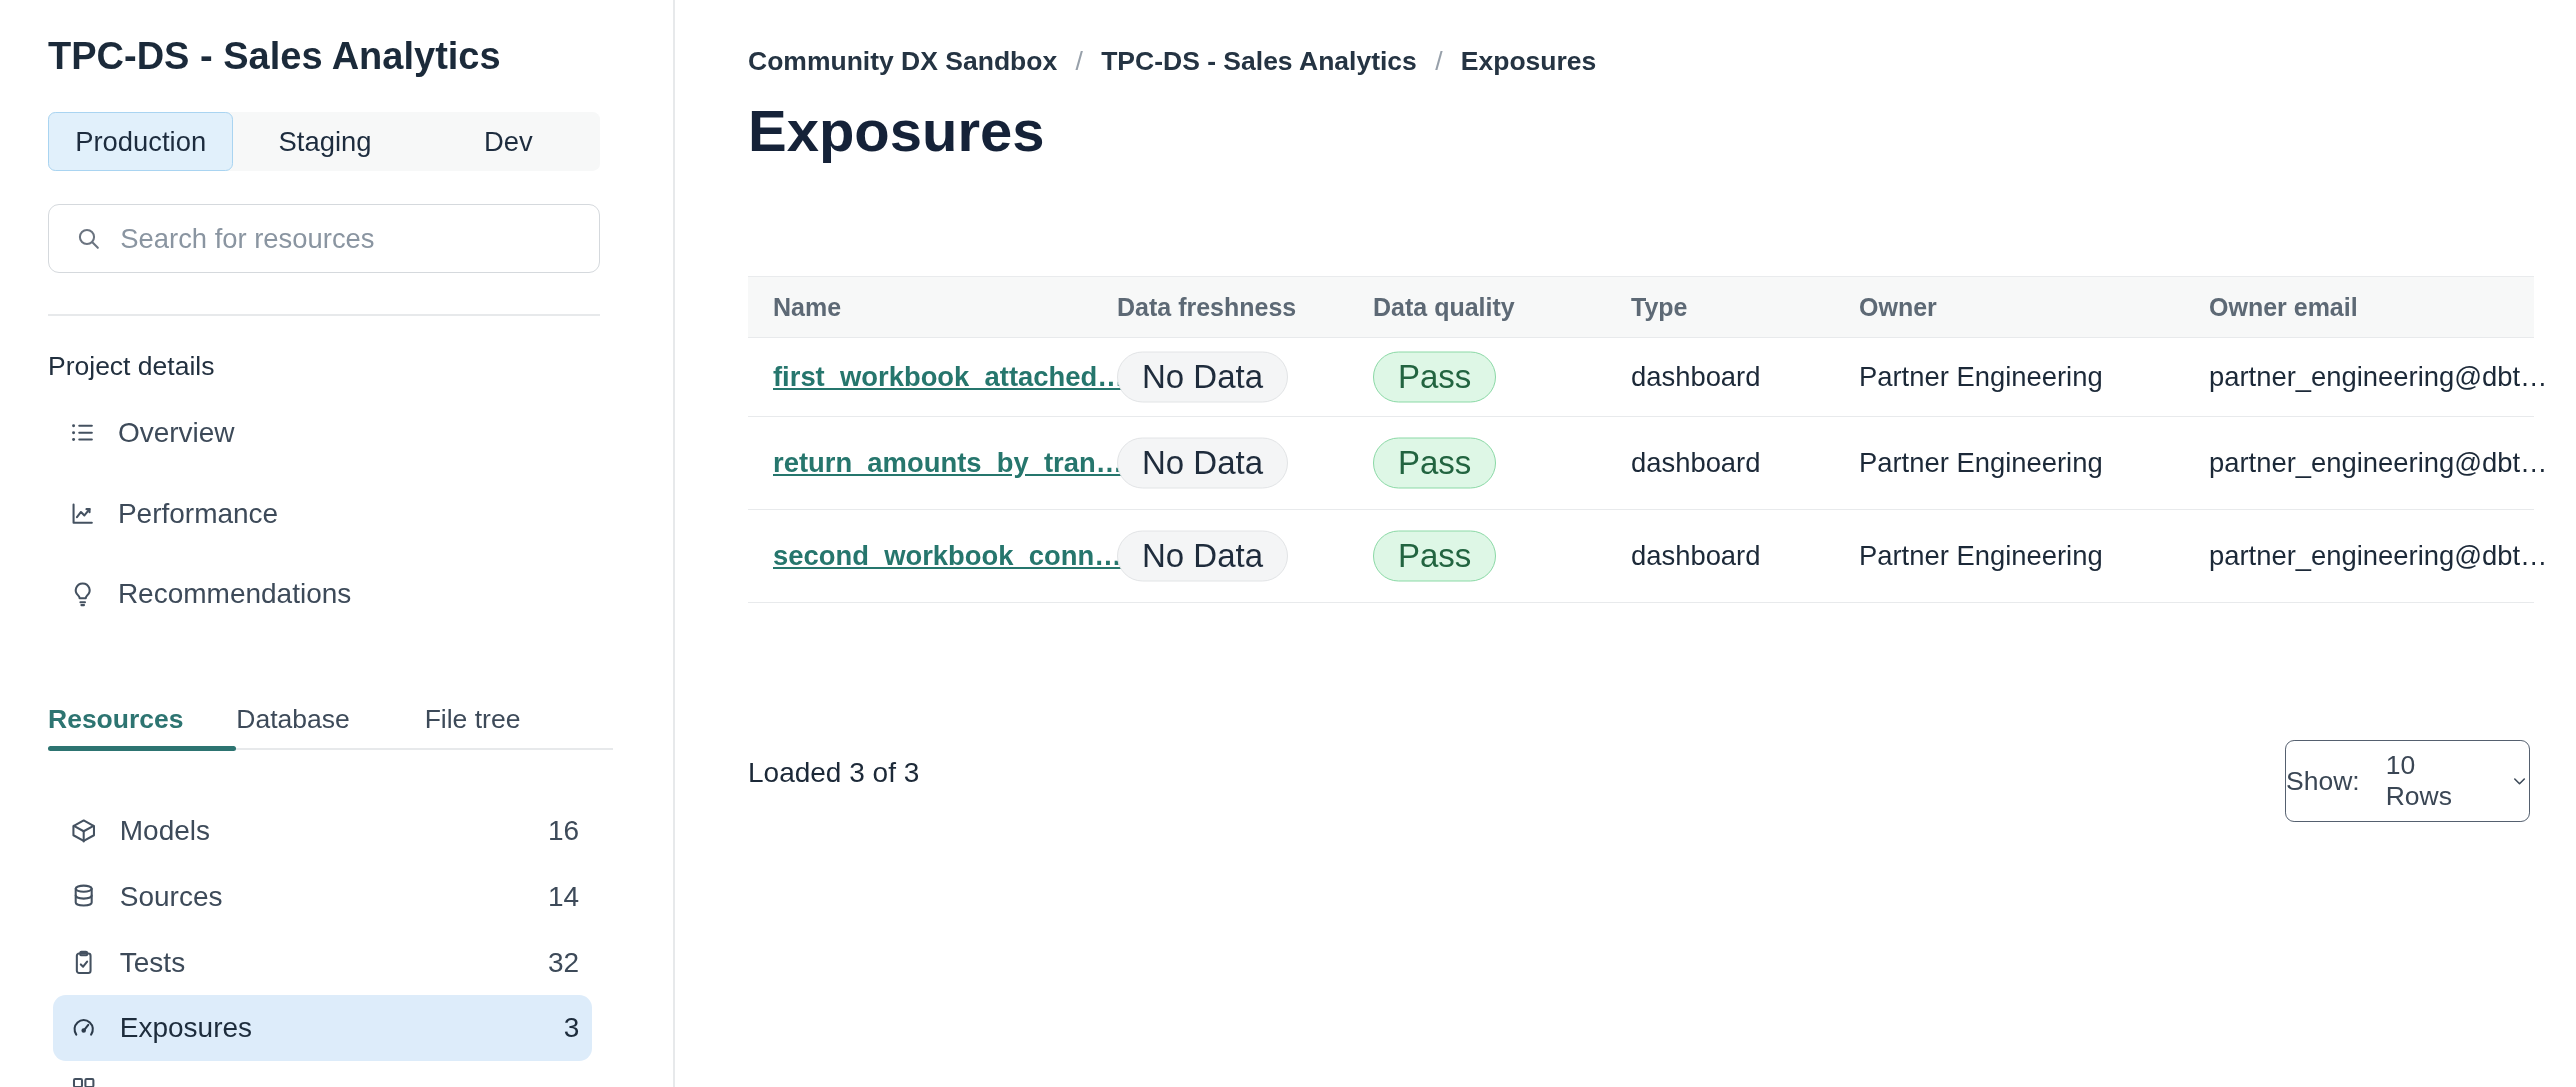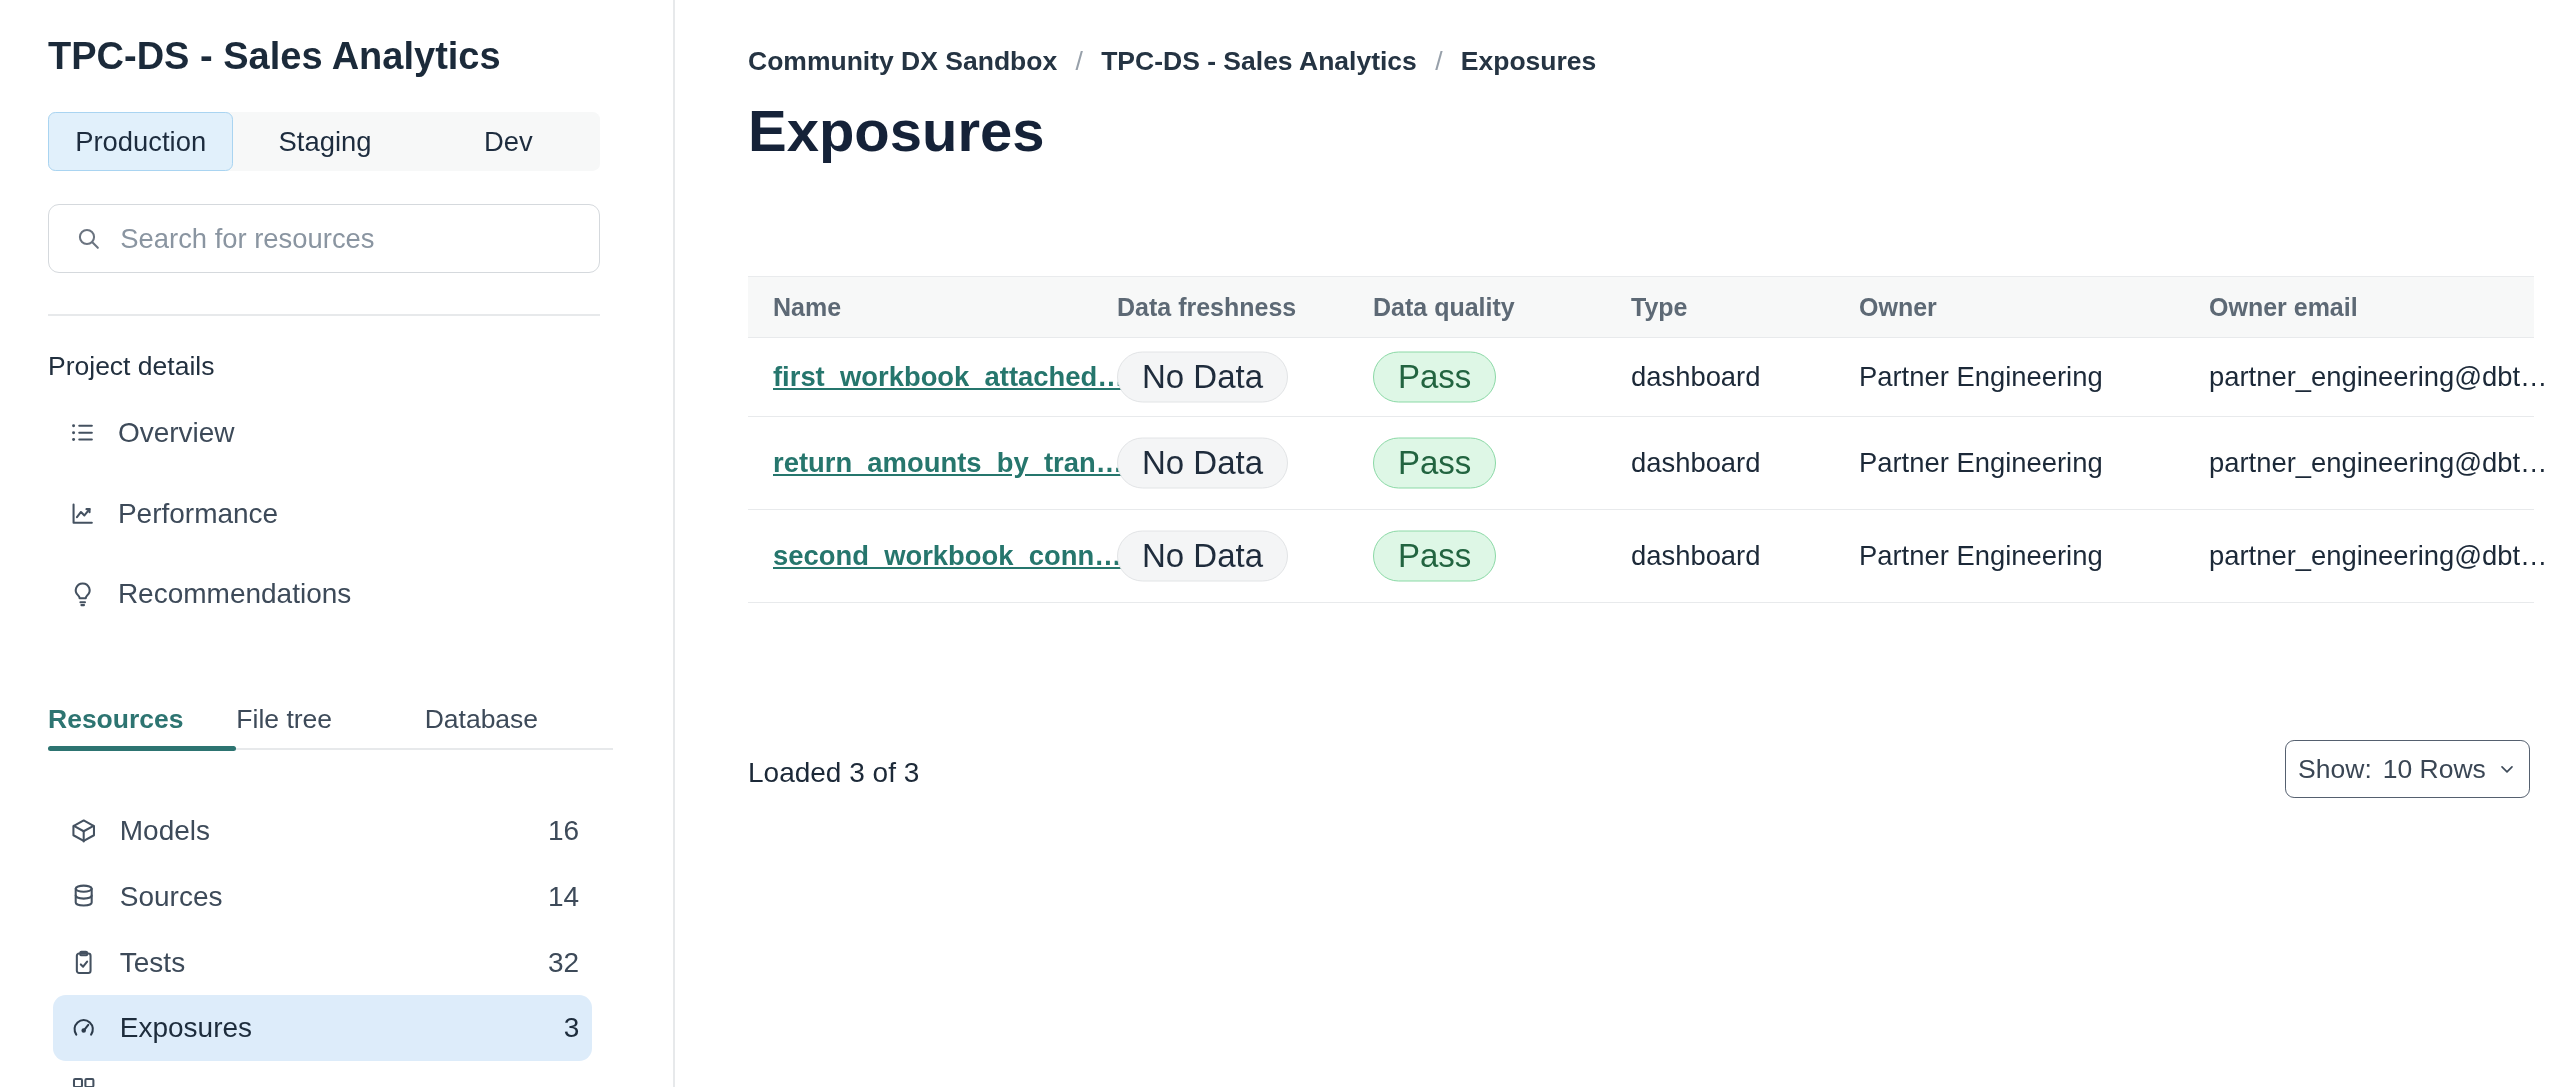--- a/index.html
+++ b/index.html
@@ -70,23 +70,23 @@
   .c0 { left:25px; } .c1 { left:369px; } .c2 { left:625px; } .c3 { left:883px; } .c4 { left:1111px; } .c5 { left:1461px; }
   .name-link { color:#26766d; font-weight:600; text-decoration:underline; cursor:pointer; }
 
   .badge { display:inline-block; height:51px; line-height:48px; padding:0 24px; border-radius:25.6px;
     font-size:33px; white-space:nowrap; }
   .badge.nodata { background:#f4f5f6; border:1.8px solid #e2e4e6; color:#1f2c3c; }
   .badge.pass { background:#def7e6; border:1.8px solid #8bd9a6; color:#226440;text-align:center; }
 
   .loaded-text { position:absolute; left:748px; top:757px; font-size:28px; color:#1c2938; }
 
-  .show-rows-btn { position:absolute; left:2285px; top:740px; width:245px; height:58px;
+  .show-rows-btn { position:absolute; left:2285px; top:740px; width:245px; height:82px;
     border:1.8px solid #55606f; border-radius:9.1px; background:#fff; display:flex; align-items:center;
-    justify-content:center; gap:11px; font-size:26.5px; color:#3a4654; cursor:pointer; }
+    justify-content:center; gap:26px; font-size:26.5px; color:#3a4654; cursor:pointer; }
 
   svg { display:block; }
 </style>
 </head>
 <body>
 
 <div class="screen">
 
   <div class="project-title">TPC-DS - Sales Analytics</div>
 
@@ -142,24 +142,24 @@
       <line x1="10.8" y1="22" x2="13.2" y2="22"></line>
     </svg>
     <span class="nlabel">Recommendations</span>
   </div>
 
   <div class="resource-tabs">
     <div class="rtab active">
       <span>Resources</span>
     </div>
     <div class="rtab">
+      <span>Database</span>
+    </div>
+    <div class="rtab">
       <span>File tree</span>
-    </div>
-    <div class="rtab">
-      <span>Database</span>
     </div>
   </div>
   <div class="rtab-underline"></div>
   <div class="rtab-active-bar"></div>
 
   <div class="res-item" style="top:798px;">
     <svg class="nicon" viewBox="0 0 24 24" fill="none" stroke="#445160" stroke-width="1.8" stroke-linecap="round" stroke-linejoin="round">
       <path d="M21 16V8l-9-5-9 5v8l9 5 9-5z"></path>
       <path d="M3.4 7.8L12 12.5l8.6-4.7"></path>
       <line x1="12" y1="12.5" x2="12" y2="21.5"></line>

